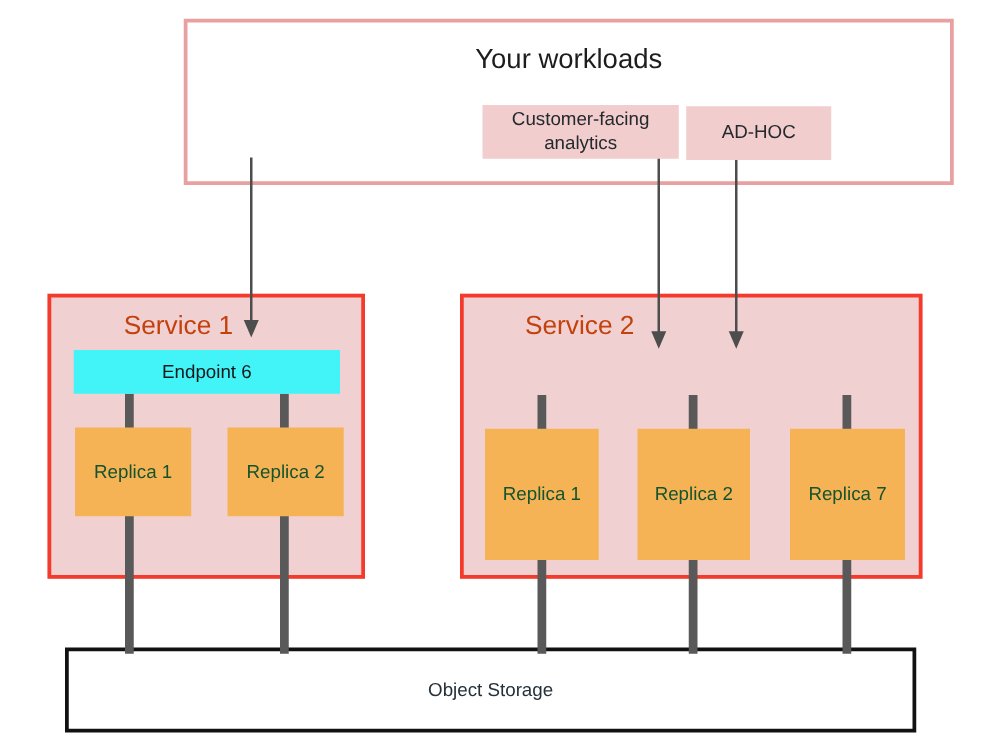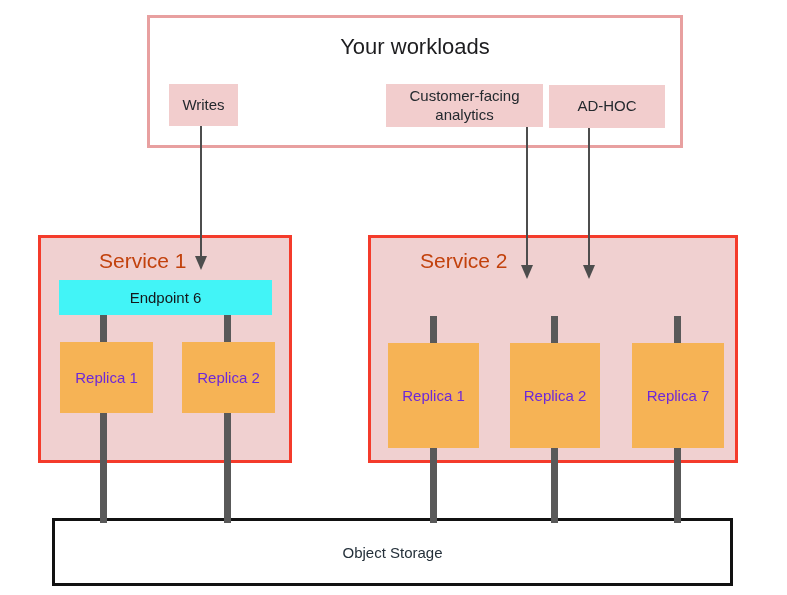--- a/index.html
+++ b/index.html
@@ -78,21 +78,21 @@
     z-index: 3;
   }
 
   
   .replica {
     background: var(--replica-bg);
     display: flex;
     align-items: center;
     justify-content: center;
     font-size: 15px;
-    color: #6d28d9;
+    color: #14532d;
     z-index: 3;
   }
 
   
   .pipe {
     width: 7px;
     background: var(--connector);
     z-index: 2;
   }
 
@@ -121,25 +121,24 @@
     font-size: 15px;
     color: #24303a;
     z-index: 1;
   }
 </style>
 </head>
 <body>
 
 <div class="canvas">
 
-  <div class="abs workloads-box" style="left:147px; top:15px; width:536px; height:133px;">
+  <div class="abs workloads-box" style="left:147px; top:15px; width:616px; height:133px;">
     <div class="workloads-title">Your workloads</div>
   </div>
 
-  <div class="abs pill" style="left:169px; top:84px; width:69px; height:42px;">Writes</div>
   <div class="abs pill" style="left:386px; top:84px; width:157px; height:43px;">Customer-facing analytics</div>
   <div class="abs pill" style="left:549px; top:85px; width:116px; height:43px;">AD-HOC</div>
 
   <div class="abs arrow-line" style="left:200px; top:126px; height:131px;"></div>
   <div class="abs arrow-head" style="left:195px; top:256px;"></div>
 
   <div class="abs arrow-line" style="left:526px; top:127px; height:139px;"></div>
   <div class="abs arrow-head" style="left:521px; top:265px;"></div>
 
   <div class="abs arrow-line" style="left:588px; top:128px; height:138px;"></div>

